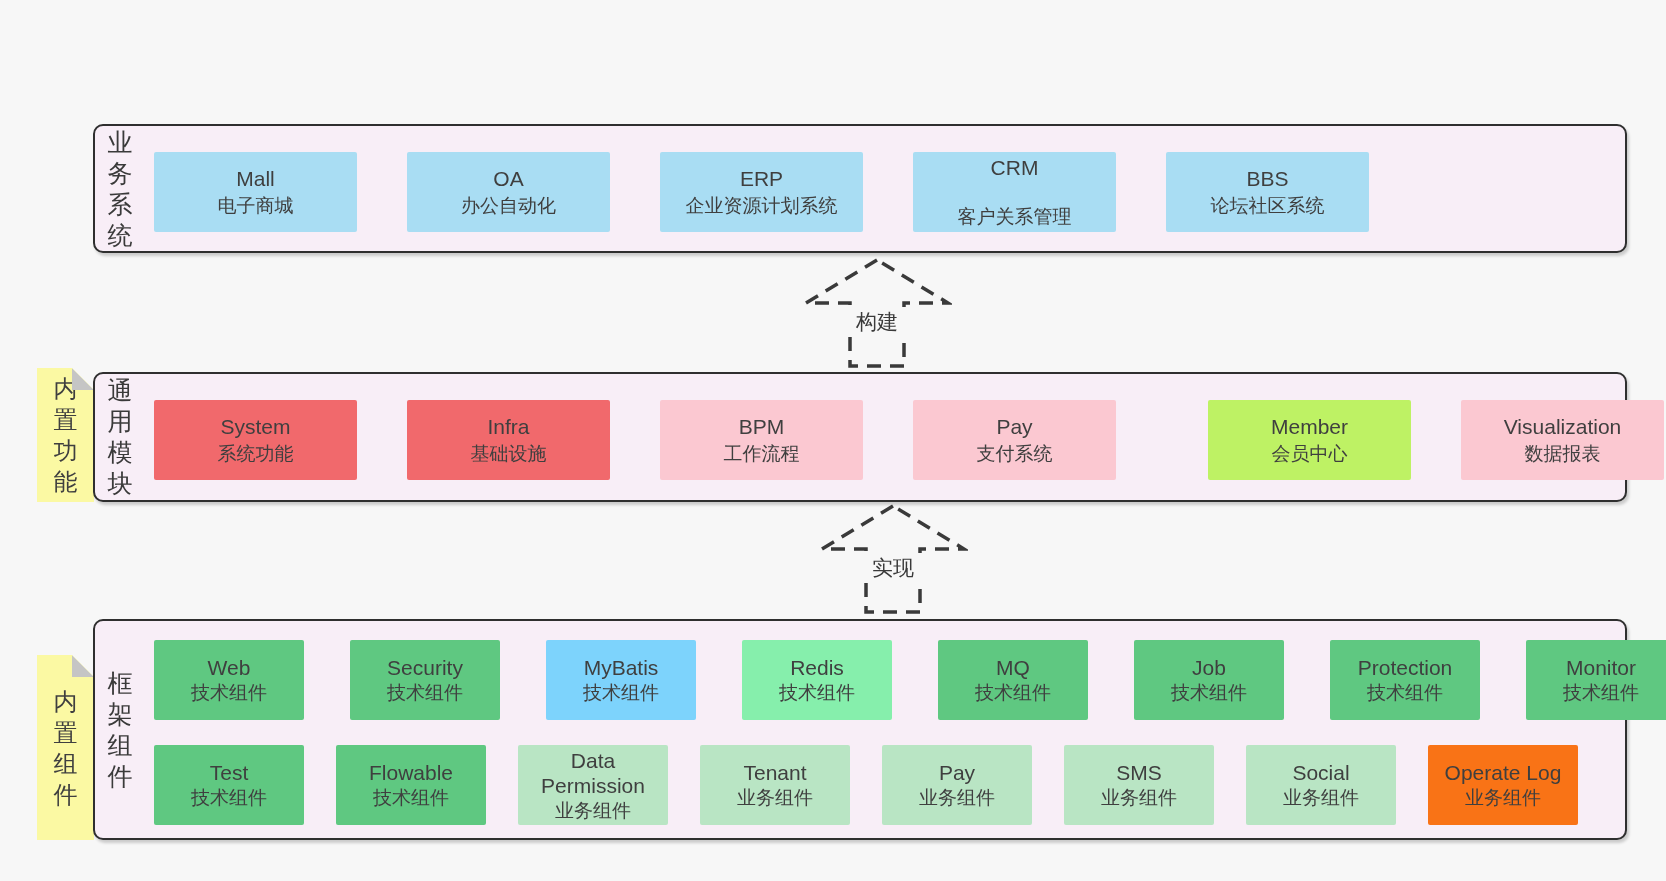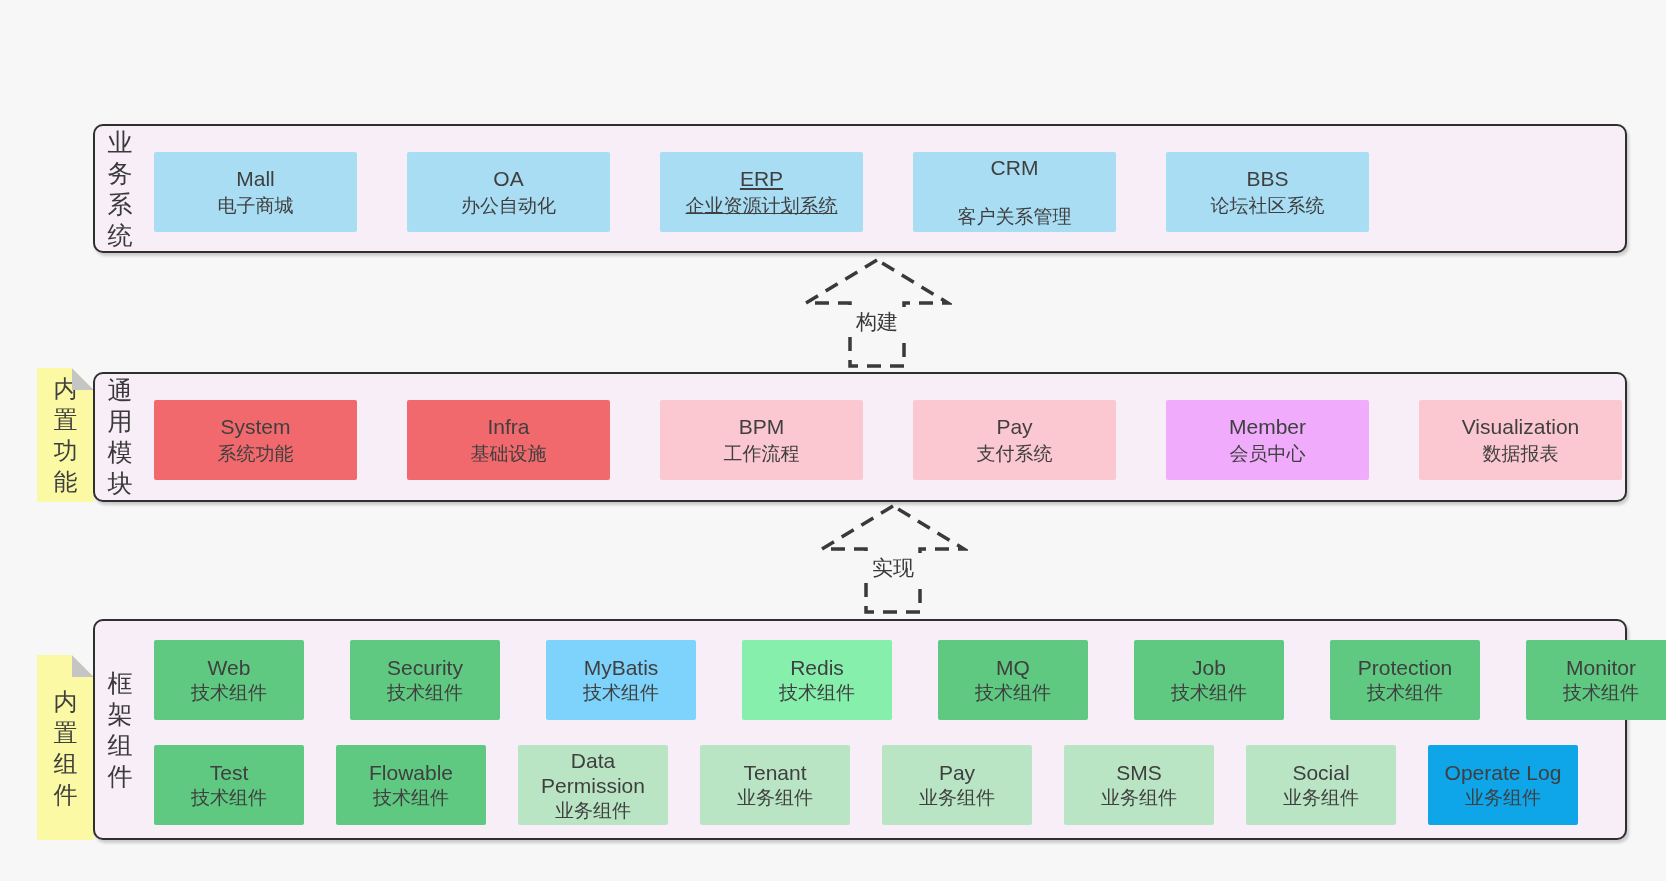--- a/index.html
+++ b/index.html
@@ -77,21 +77,21 @@
     </div>
   <div class="row row-0">
       <div class="box" style="background: rgb(169, 221, 243); color: rgb(63, 63, 63);">
         <div class="bn">Mall</div>
         <div class="bd">电子商城</div>
       </div>
       <div class="box" style="background: rgb(169, 221, 243); color: rgb(63, 63, 63);">
         <div class="bn">OA</div>
         <div class="bd">办公自动化</div>
       </div>
-      <div class="box" style="background: rgb(169, 221, 243); color: rgb(63, 63, 63); text-decoration: underline;">
+      <div class="box" style="background: rgb(169, 221, 243); color: rgb(63, 63, 63);">
         <div class="bn">ERP</div>
         <div class="bd">企业资源计划系统</div>
       </div>
       <div class="box" style="background: rgb(169, 221, 243); color: rgb(63, 63, 63); gap: 22px;">
         <div class="bn">CRM</div>
         <div class="bd">客户关系管理</div>
       </div>
       <div class="box" style="background: rgb(169, 221, 243); color: rgb(63, 63, 63);">
         <div class="bn">BBS</div>
         <div class="bd">论坛社区系统</div>
@@ -130,21 +130,21 @@
         <div class="bd">基础设施</div>
       </div>
       <div class="box" style="background: rgb(251, 200, 209); color: rgb(63, 63, 63);">
         <div class="bn">BPM</div>
         <div class="bd">工作流程</div>
       </div>
       <div class="box" style="background: rgb(251, 200, 209); color: rgb(63, 63, 63);">
         <div class="bn">Pay</div>
         <div class="bd">支付系统</div>
       </div>
-      <div class="box" style="background: #f0abfc; color: rgb(63, 63, 63);">
+      <div class="box" style="background: #bef264; color: rgb(63, 63, 63); margin-left: 42px;">
         <div class="bn">Member</div>
         <div class="bd">会员中心</div>
       </div>
       <div class="box" style="background: rgb(251, 200, 209); color: rgb(63, 63, 63);">
         <div class="bn">Visualization</div>
         <div class="bd">数据报表</div>
       </div>
     </div>
 </div>
 
@@ -225,18 +225,18 @@
         <div class="bd">业务组件</div>
       </div>
       <div class="box" style="background: rgb(185, 229, 196); color: rgb(63, 63, 63);">
         <div class="bn">SMS</div>
         <div class="bd">业务组件</div>
       </div>
       <div class="box" style="background: rgb(185, 229, 196); color: rgb(63, 63, 63);">
         <div class="bn">Social</div>
         <div class="bd">业务组件</div>
       </div>
-      <div class="box" style="background: #0ea5e9; color: rgb(63, 63, 63);">
+      <div class="box" style="background: #f97316; color: rgb(63, 63, 63);">
         <div class="bn">Operate Log</div>
         <div class="bd">业务组件</div>
       </div>
     </div>
 </div>
 
 </body></html>

